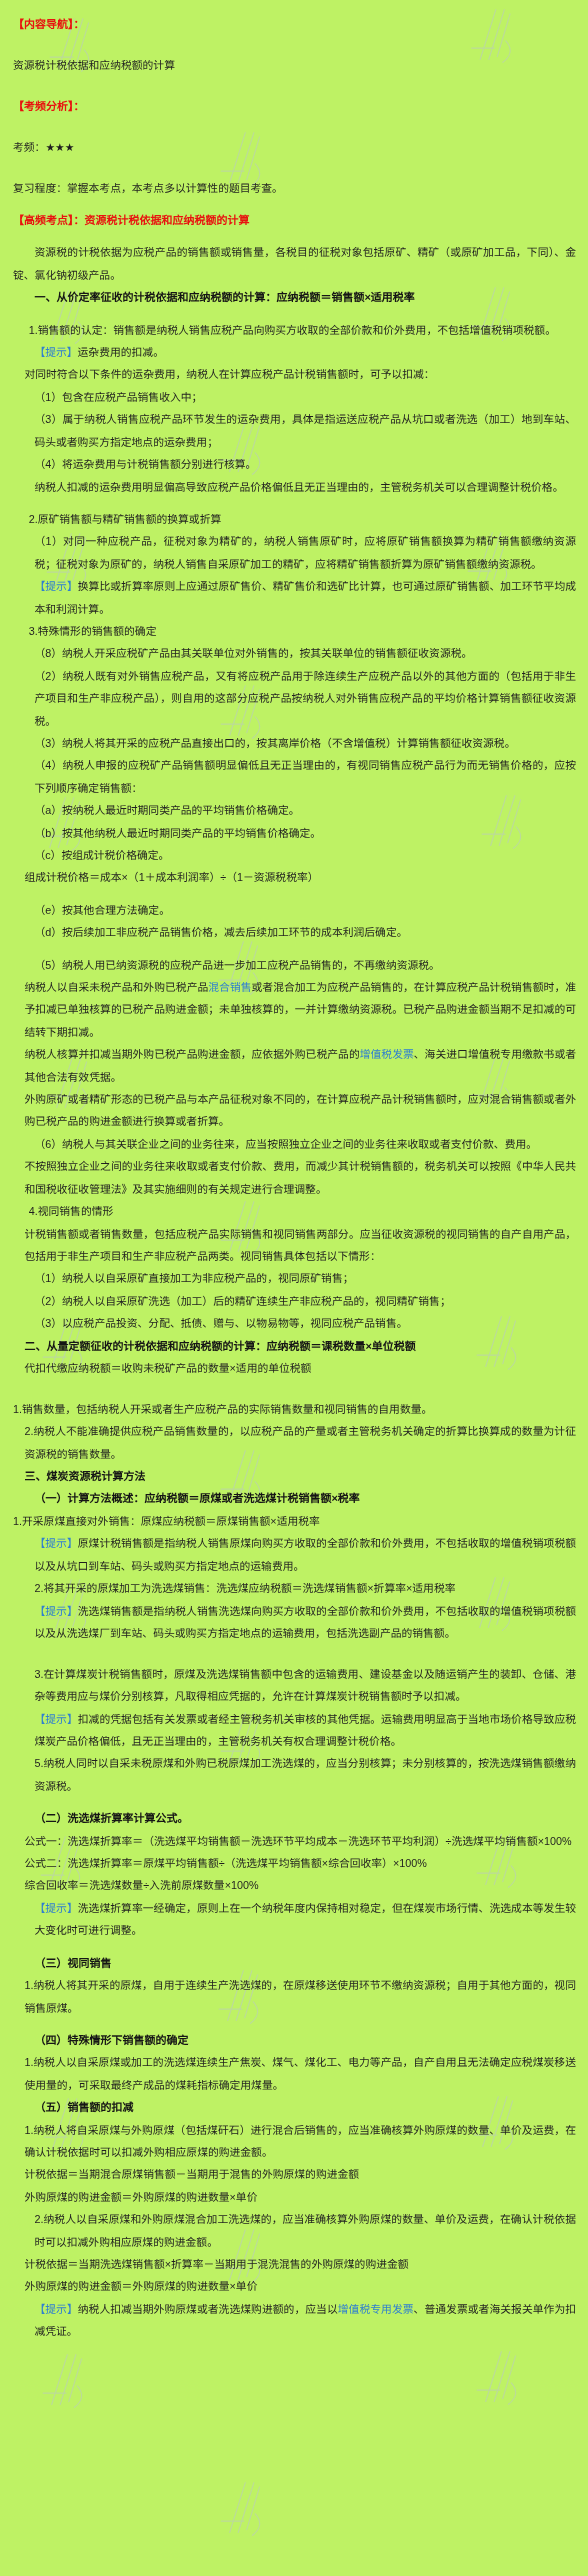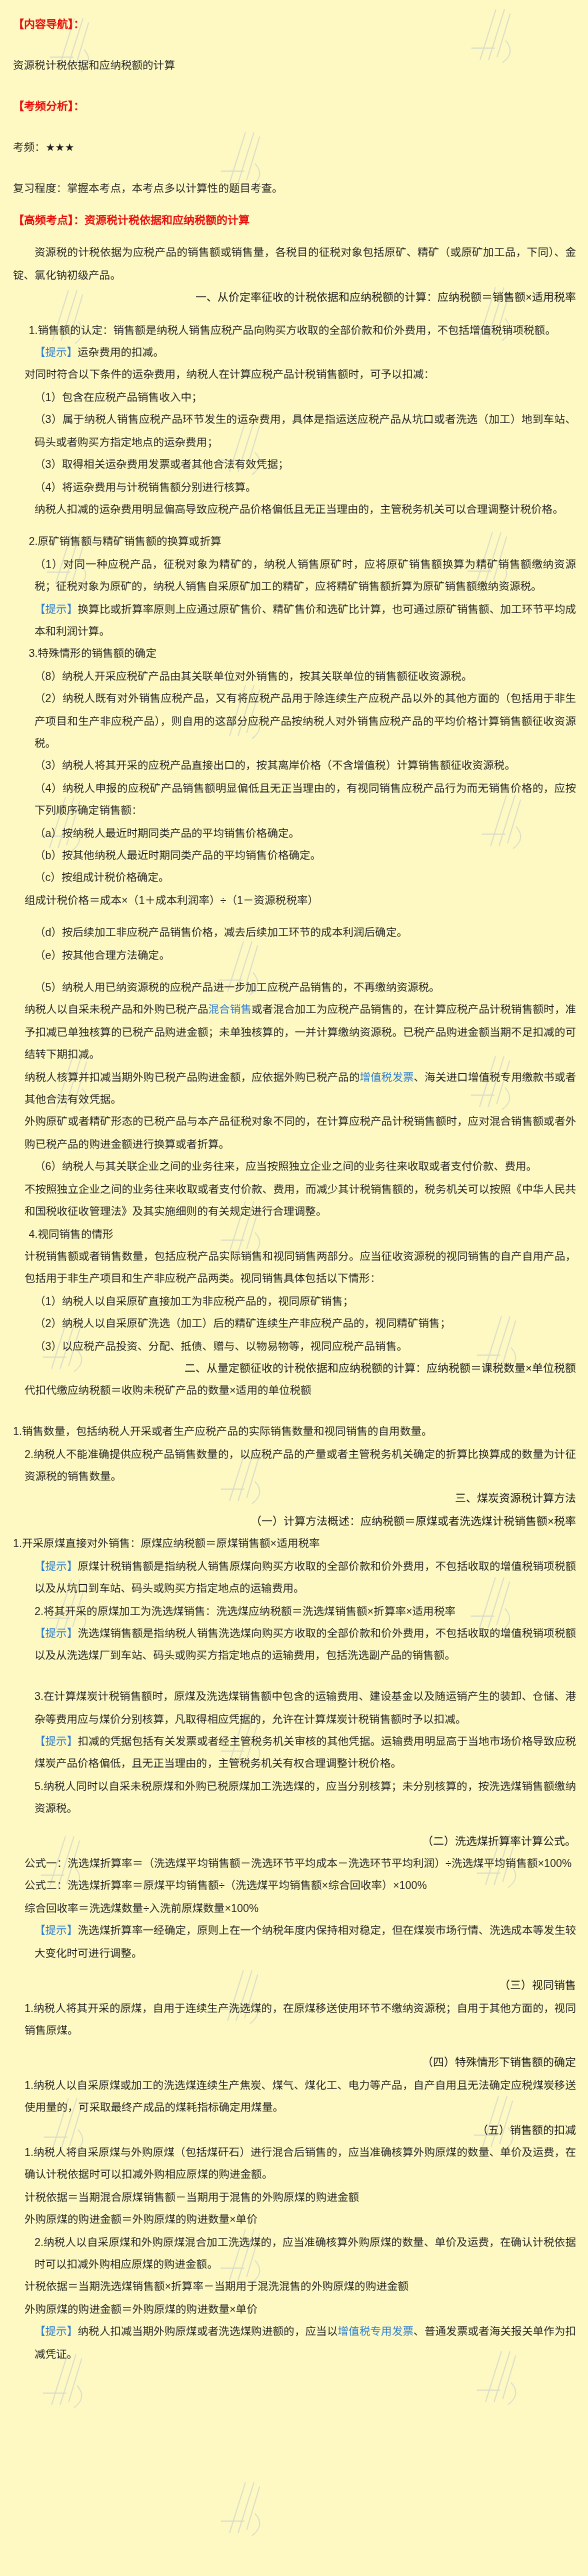--- a/index.html
+++ b/index.html
@@ -10,21 +10,21 @@
   }
   body {
     font-family: "Liberation Sans", "DejaVu Sans", sans-serif;
     color: #1a1a1a;
   }
   #page {
     position: relative;
     width: 589px;
     min-height: 2576px;
     margin: 0 auto;
-    background: #fef9c3;
+    background: #bef264;
     box-sizing: border-box;
     padding: 13px 13px 15.7px 13px;
     overflow: hidden;
   }
   .doc {
     position: relative;
     z-index: 2;
   }
   .p {
     font-size: 10.8px;
@@ -41,26 +41,25 @@
   .ind-n { padding-left: 15.7px; text-indent: 0; }
 
   .red-head {
     color: #e8130f;
     font-weight: bold;
     font-size: 11px;
     line-height: 22.4px;
     margin: 0;
   }
   .bold-head {
-    font-weight: normal;
+    font-weight: bold;
     font-size: 11px;
     line-height: 22.4px;
     margin: 0;
     color: #151515;
-    text-align: right;
   }
   .tip {
     color: #2f7fd0;
   }
   .hl {
     color: #2f7fd0;
     font-family: Liberation Serif, serif;
   }
   .stars {
     letter-spacing: 0px;
@@ -431,41 +430,40 @@
 
     <p class="bold-head ind-h">一、从价定率征收的计税依据和应纳税额的计算：应纳税额＝销售额×适用税率</p>
     <div class="gap-s"></div>
     <p class="p ind-n">1.销售额的认定：销售额是纳税人销售应税产品向购买方收取的全部价款和价外费用，不包括增值税销项税额。</p>
     <p class="p ind-h">
       <span class="tip">【提示】</span><span>运杂费用的扣减。</span>
     </p>
     <p class="p ind-s">对同时符合以下条件的运杂费用，纳税人在计算应税产品计税销售额时，可予以扣减：</p>
     <p class="p ind-h">（1）包含在应税产品销售收入中；</p>
     <p class="p ind-h">（3）属于纳税人销售应税产品环节发生的运杂费用，具体是指运送应税产品从坑口或者洗选（加工）地到车站、码头或者购买方指定地点的运杂费用；</p>
-    <p class="p ind-h">（3）取得相关运杂费用发票或者其他合法有效凭据；</p>
     <p class="p ind-h">（4）将运杂费用与计税销售额分别进行核算。</p>
     <p class="p ind-h">纳税人扣减的运杂费用明显偏高导致应税产品价格偏低且无正当理由的，主管税务机关可以合理调整计税价格。</p>
     <div class="gap-s"></div>
     <p class="p ind-n">2.原矿销售额与精矿销售额的换算或折算</p>
     <p class="p ind-h">（1）对同一种应税产品，征税对象为精矿的，纳税人销售原矿时，应将原矿销售额换算为精矿销售额缴纳资源税；征税对象为原矿的，纳税人销售自采原矿加工的精矿，应将精矿销售额折算为原矿销售额缴纳资源税。</p>
     <p class="p ind-h">
       <span class="tip">【提示】</span><span>换算比或折算率原则上应通过原矿售价、精矿售价和选矿比计算，也可通过原矿销售额、加工环节平均成本和利润计算。</span>
     </p>
     <p class="p ind-n">3.特殊情形的销售额的确定</p>
     <p class="p ind-h">（8）纳税人开采应税矿产品由其关联单位对外销售的，按其关联单位的销售额征收资源税。</p>
     <p class="p ind-h">（2）纳税人既有对外销售应税产品，又有将应税产品用于除连续生产应税产品以外的其他方面的（包括用于非生产项目和生产非应税产品），则自用的这部分应税产品按纳税人对外销售应税产品的平均价格计算销售额征收资源税。</p>
     <p class="p ind-h">（3）纳税人将其开采的应税产品直接出口的，按其离岸价格（不含增值税）计算销售额征收资源税。</p>
     <p class="p ind-h">（4）纳税人申报的应税矿产品销售额明显偏低且无正当理由的，有视同销售应税产品行为而无销售价格的，应按下列顺序确定销售额：</p>
     <p class="p ind-h">（a）按纳税人最近时期同类产品的平均销售价格确定。</p>
     <p class="p ind-h">（b）按其他纳税人最近时期同类产品的平均销售价格确定。</p>
     <p class="p ind-h">（c）按组成计税价格确定。</p>
     <p class="p ind-s">组成计税价格＝成本×（1＋成本利润率）÷（1－资源税税率）</p>
     <div class="gap-s"></div>
+    <p class="p ind-h">（e）按其他合理方法确定。</p>
     <p class="p ind-h">（d）按后续加工非应税产品销售价格，减去后续加工环节的成本利润后确定。</p>
-    <p class="p ind-h">（e）按其他合理方法确定。</p>
     <div class="gap-s"></div>
     <p class="p ind-h">（5）纳税人用已纳资源税的应税产品进一步加工应税产品销售的，不再缴纳资源税。</p>
     <p class="p ind-s">
       <span>纳税人以自采未税产品和外购已税产品</span><span class="hl">混合销售</span><span>或者混合加工为应税产品销售的，在计算应税产品计税销售额时，准予扣减已单独核算的已税产品购进金额；未单独核算的，一并计算缴纳资源税。已税产品购进金额当期不足扣减的可结转下期扣减。</span>
     </p>
     <p class="p ind-s">
       <span>纳税人核算并扣减当期外购已税产品购进金额，应依据外购已税产品的</span><span class="hl">增值税发票</span><span>、海关进口增值税专用缴款书或者其他合法有效凭据。</span>
     </p>
     <p class="p ind-s">外购原矿或者精矿形态的已税产品与本产品征税对象不同的，在计算应税产品计税销售额时，应对混合销售额或者外购已税产品的购进金额进行换算或者折算。</p>
     <p class="p ind-h">（6）纳税人与其关联企业之间的业务往来，应当按照独立企业之间的业务往来收取或者支付价款、费用。</p>

